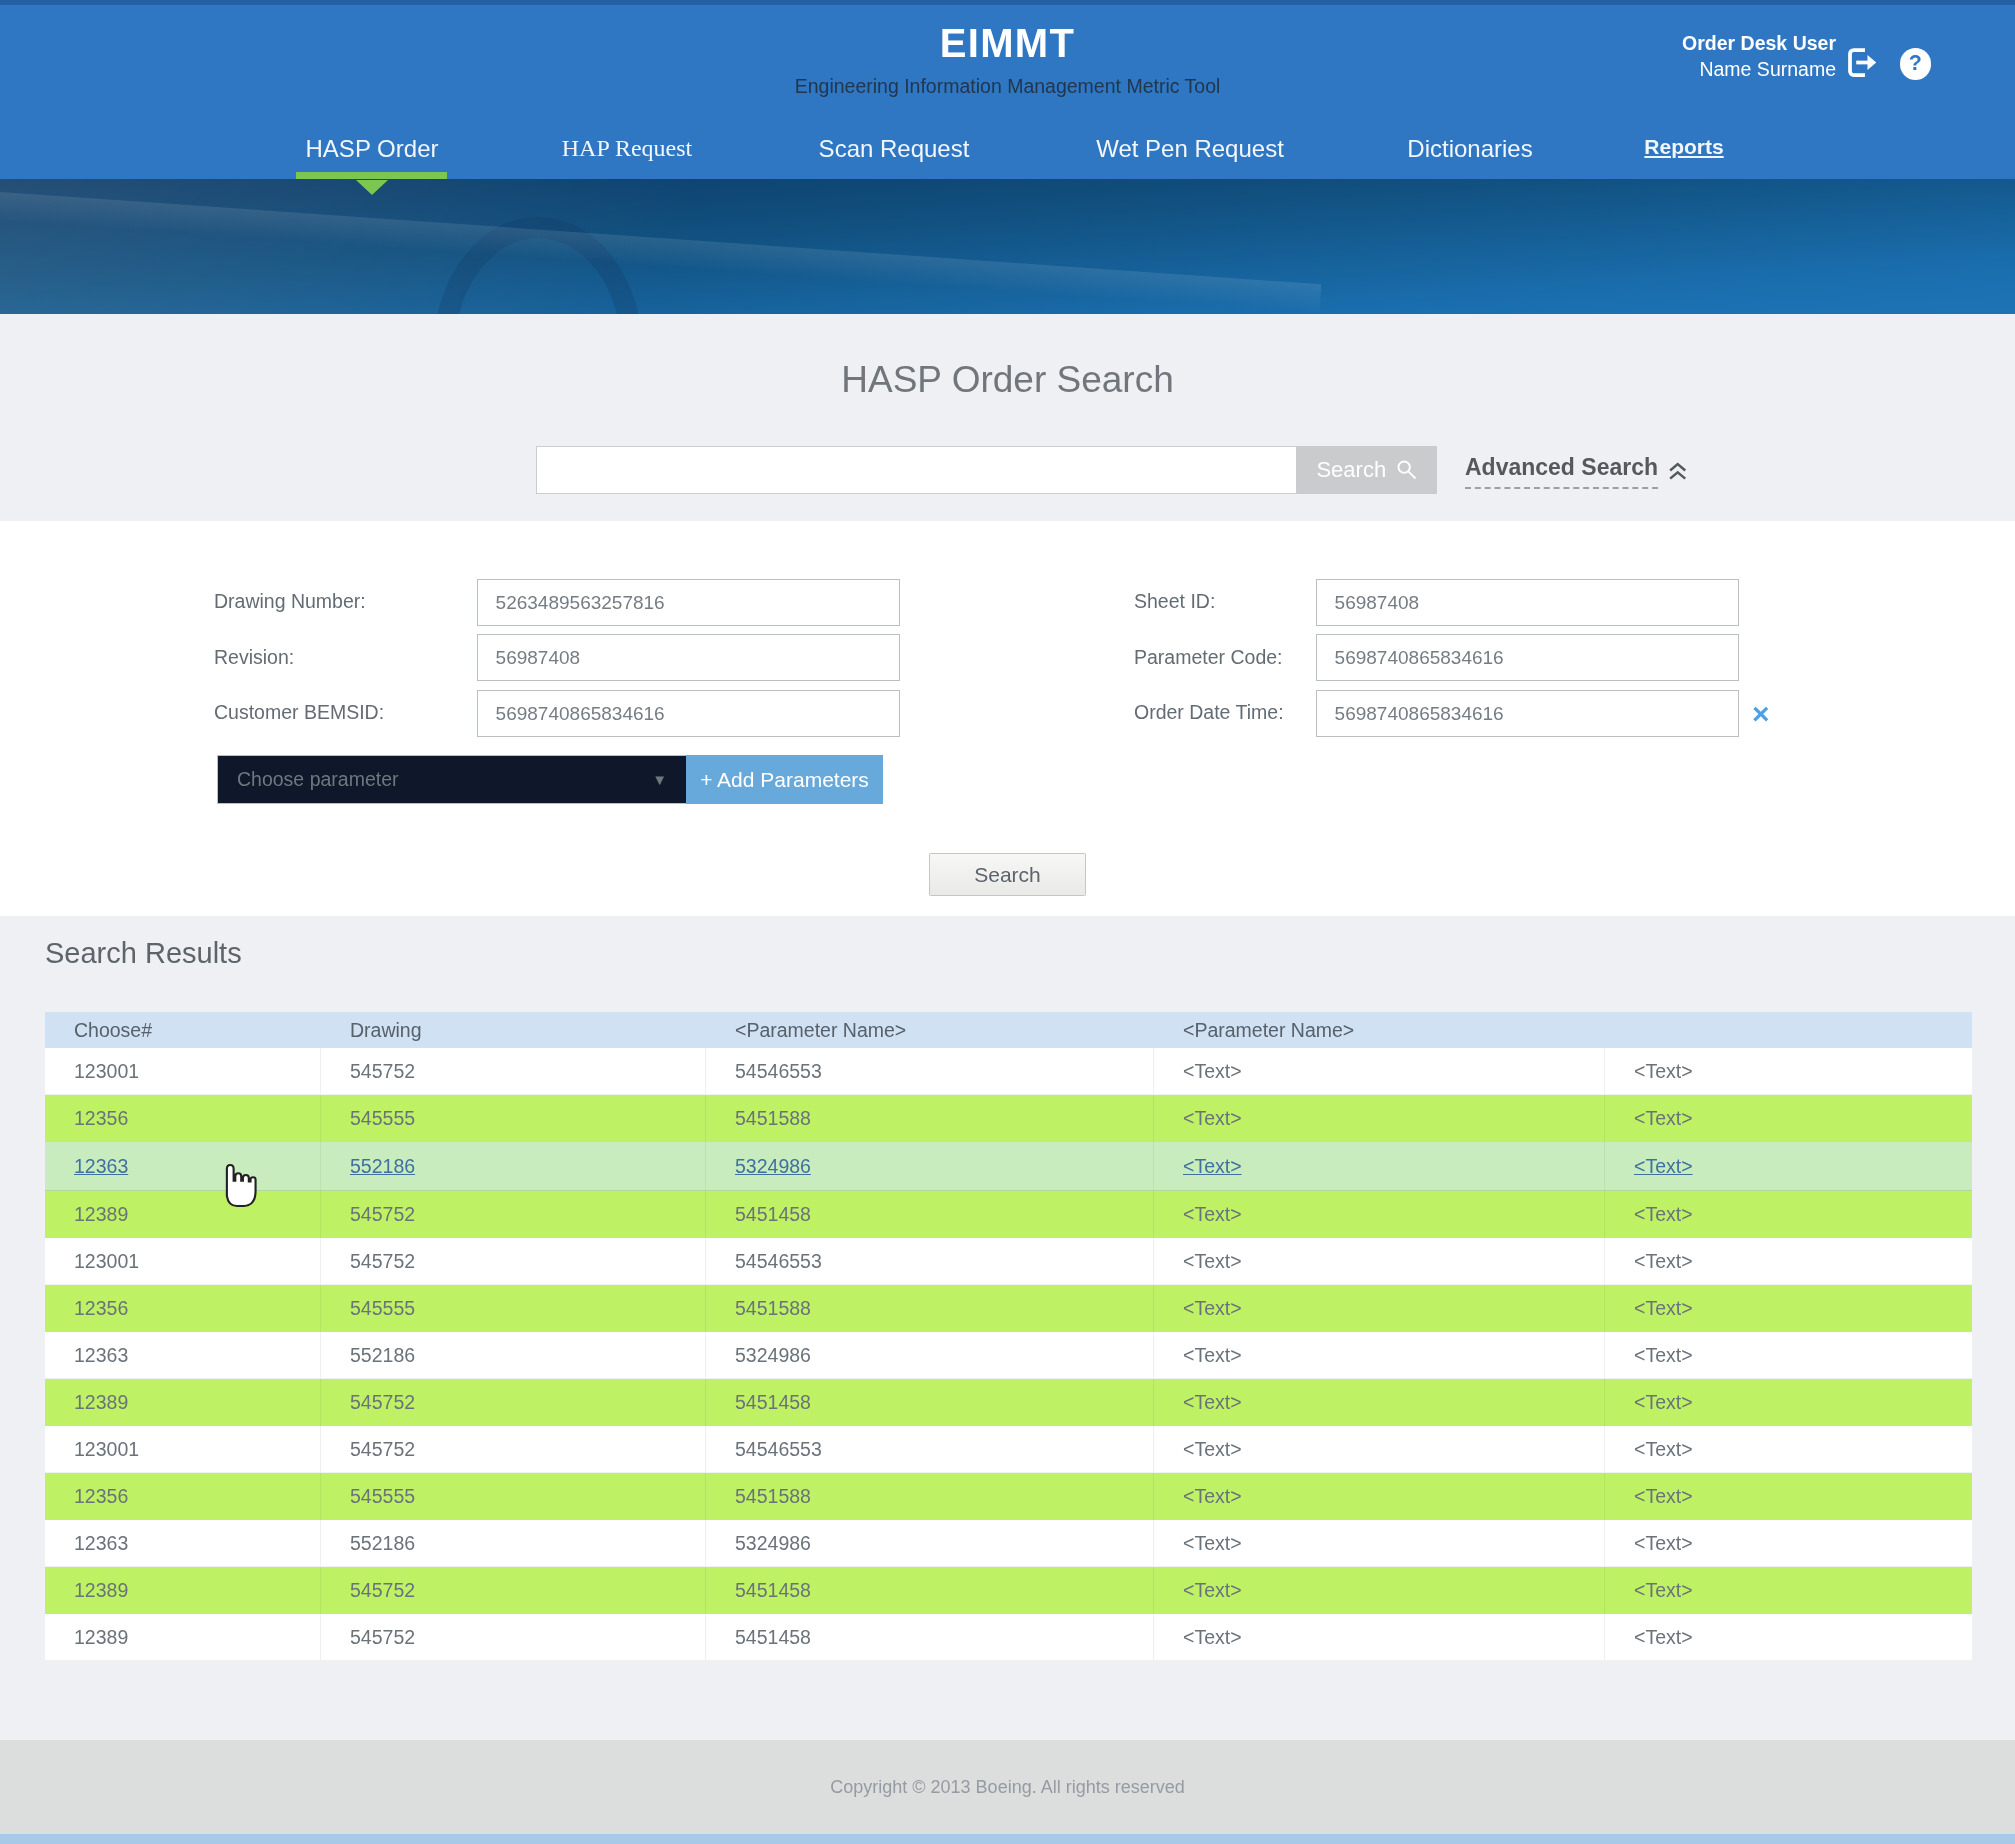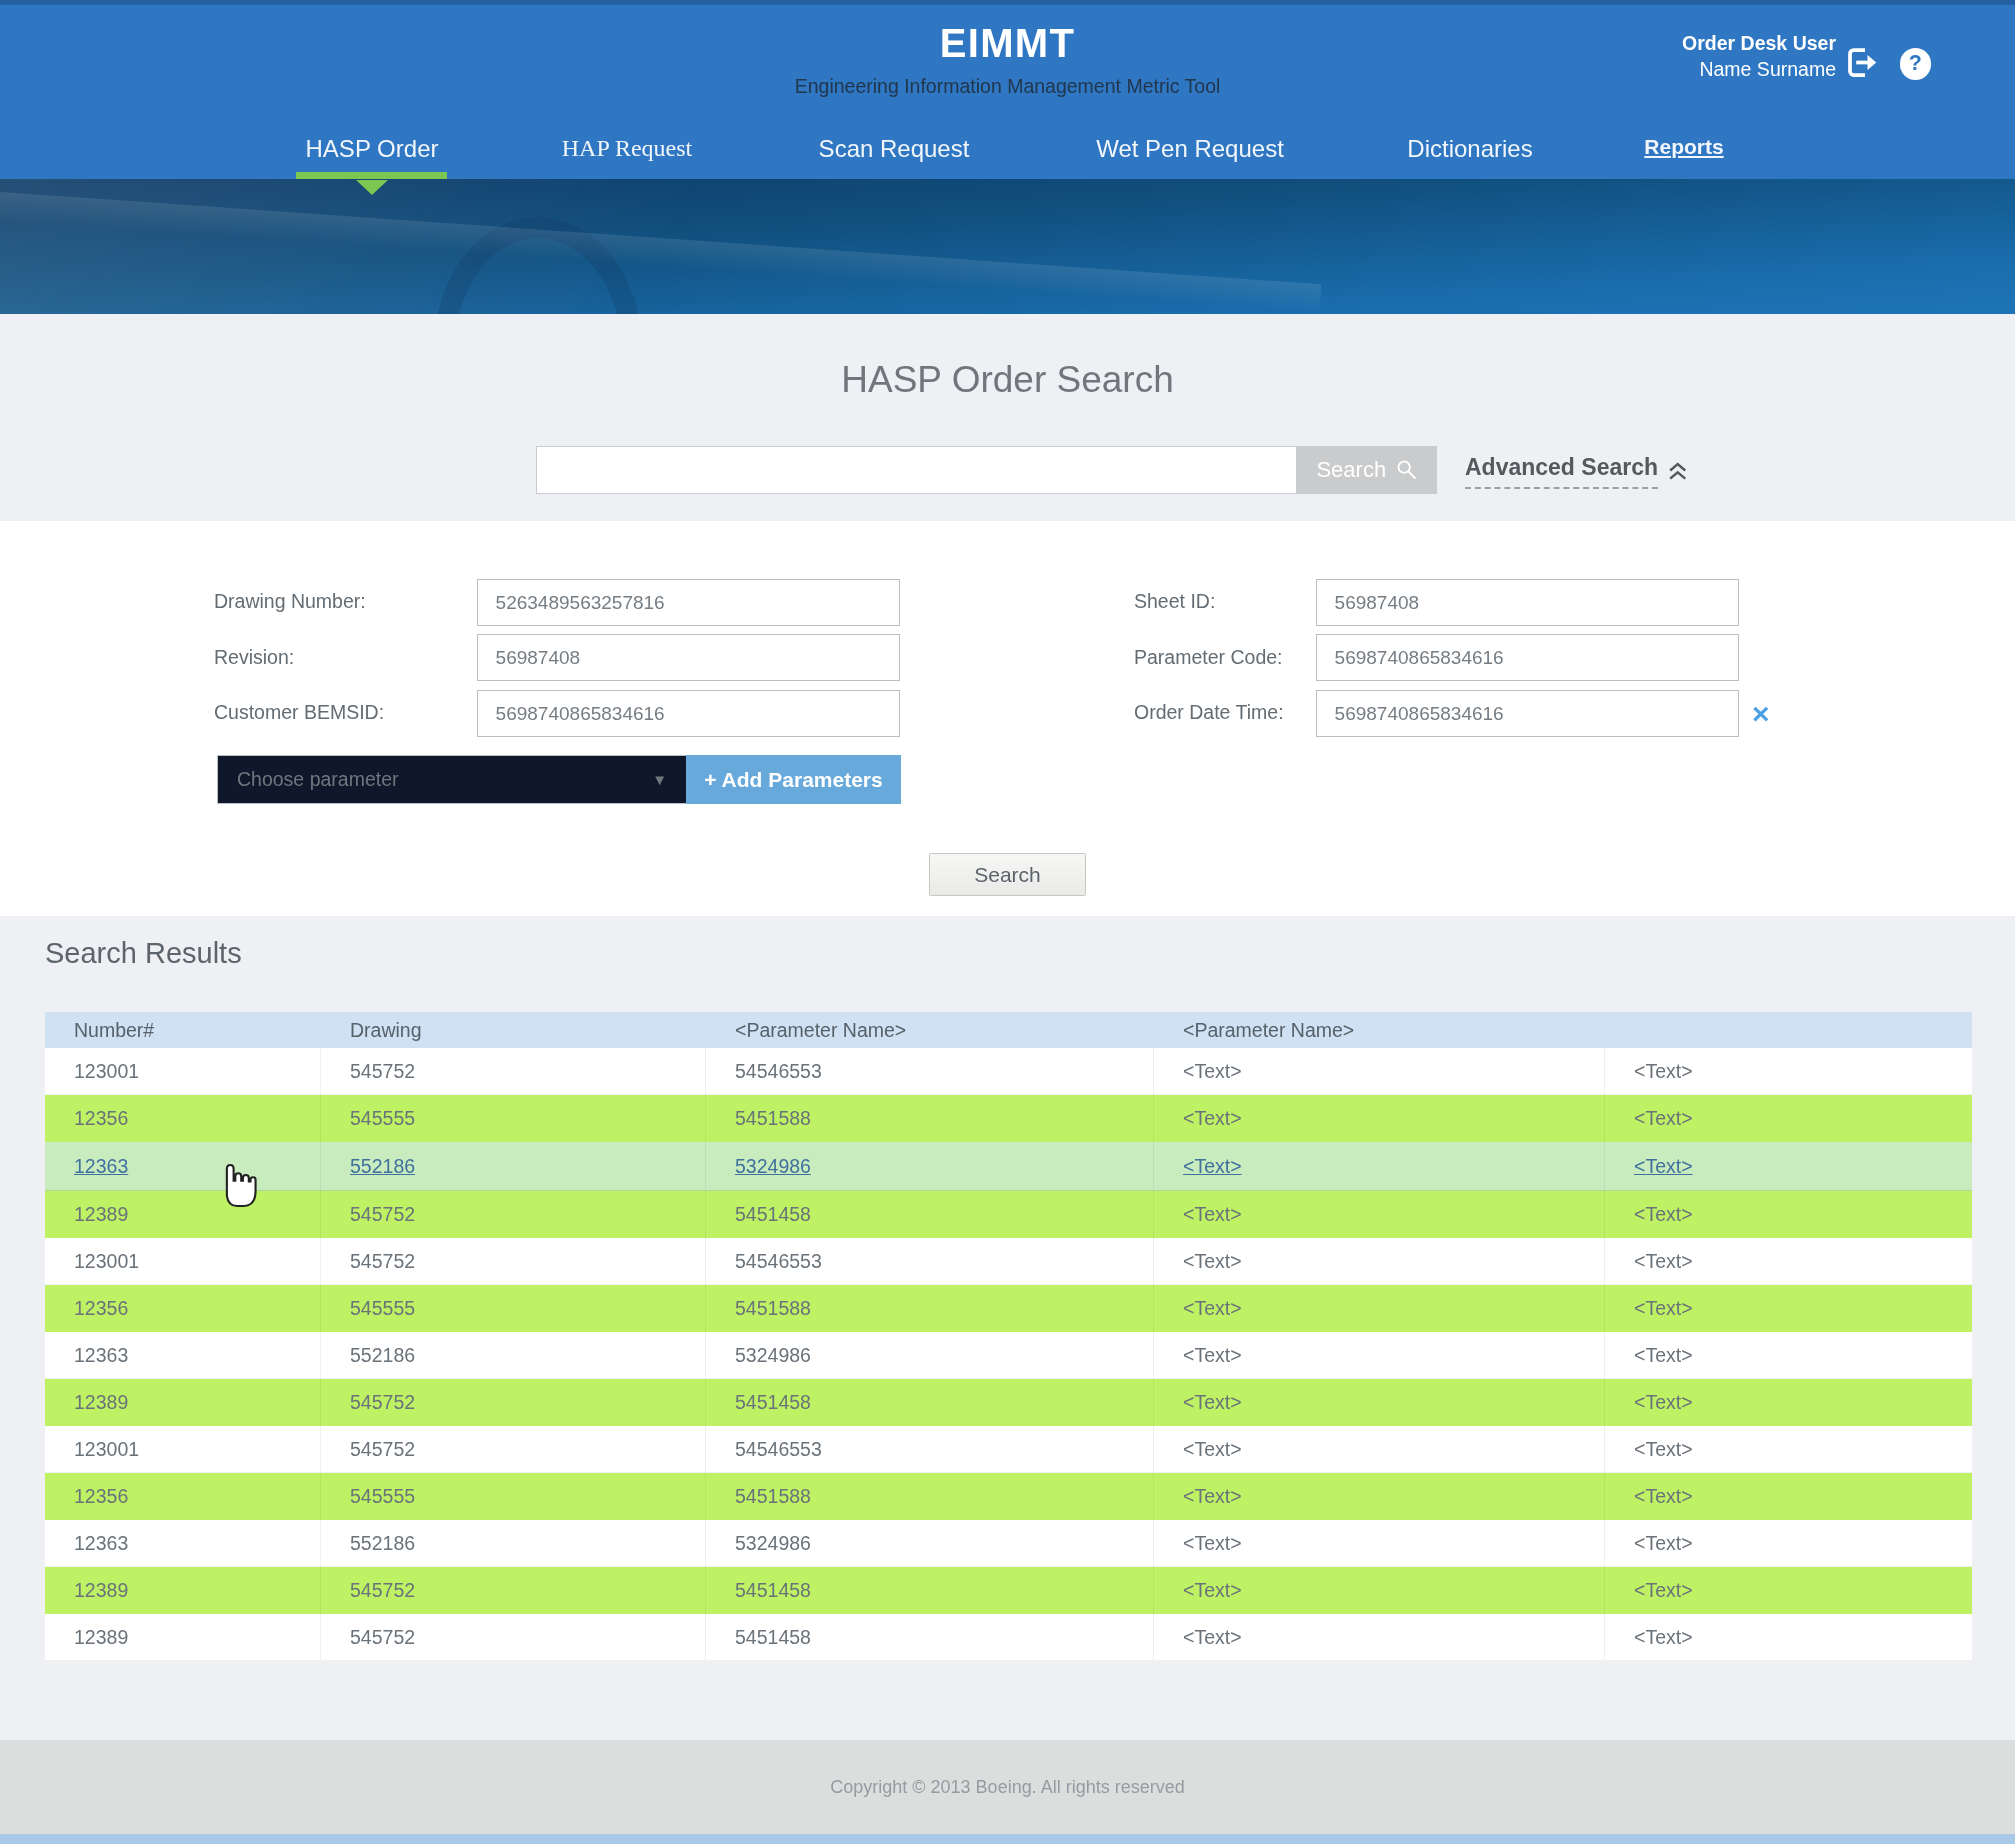--- a/index.html
+++ b/index.html
@@ -106,24 +106,23 @@
     cursor:pointer; line-height:35px;
   }
   .param-select {
     position:absolute; left:217px; top:234px; width:470px; height:49px;
     border:1.3px solid #b9bfc5; background:#0f172a; cursor:pointer;
     display:flex; align-items:center; justify-content:space-between; padding:0 19px;
     font-size:19.5px; color:#6e777e;gap:24px;
   }
   .param-select .chev { font-size:15px; color:#6e777e; }
   .add-params-btn {
-    position:absolute; left:686px; top:234px; width:215px; height:49px;
+    position:absolute; left:686px; top:234px; width:197px; height:49px;
     background:#68a9dc; border:none; color:#fff; font-size:21px; cursor:pointer;
     font-family:"Liberation Sans", sans-serif;
-    font-weight:bold;
   }
   .form-search-btn {
     position:absolute; left:929px; top:332px; width:157px; height:43px;
     background:linear-gradient(180deg,#f7f7f6,#e9e9e7); border:1.3px solid #c6c6c3; border-radius:1.3px;
     font-size:21px; color:#5c646b; cursor:pointer; font-family:"Liberation Sans", sans-serif;
   }
 
   
   .results-area { position:relative; height:824px; background:#eef0f3; }
   .results-heading { position:absolute; left:45px; top:21.4px; font-size:29px; font-weight:normal; color:#5d646b; }
@@ -245,21 +244,21 @@
     </div>
     <button class="add-params-btn">+ Add Parameters</button>
 
     <button class="form-search-btn">Search</button>
   </section>
 
   <section class="results-area">
     <h2 class="results-heading">Search Results</h2>
     <div class="rtable">
       <div class="rhead">
-        <span class="hcell">Number#</span>
+        <span class="hcell">Choose#</span>
         <span class="hcell">Drawing</span>
         <span class="hcell">&lt;Parameter Name&gt;</span>
         <span class="hcell">&lt;Parameter Name&gt;</span>
       </div>
       <div id="rbody">
           <div class="rrow">
     <span class="cell">123001</span>
     <span class="cell">545752</span>
     <span class="cell">54546553</span>
     <span class="cell">&lt;Text&gt;</span>

